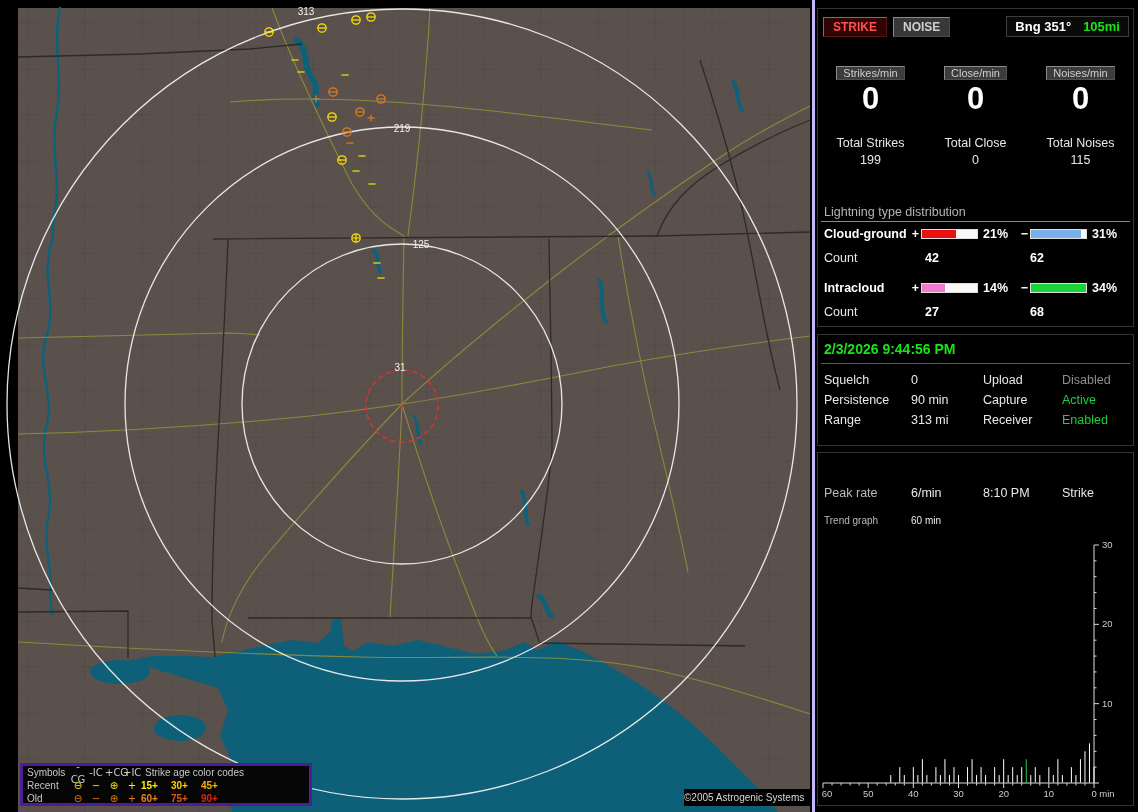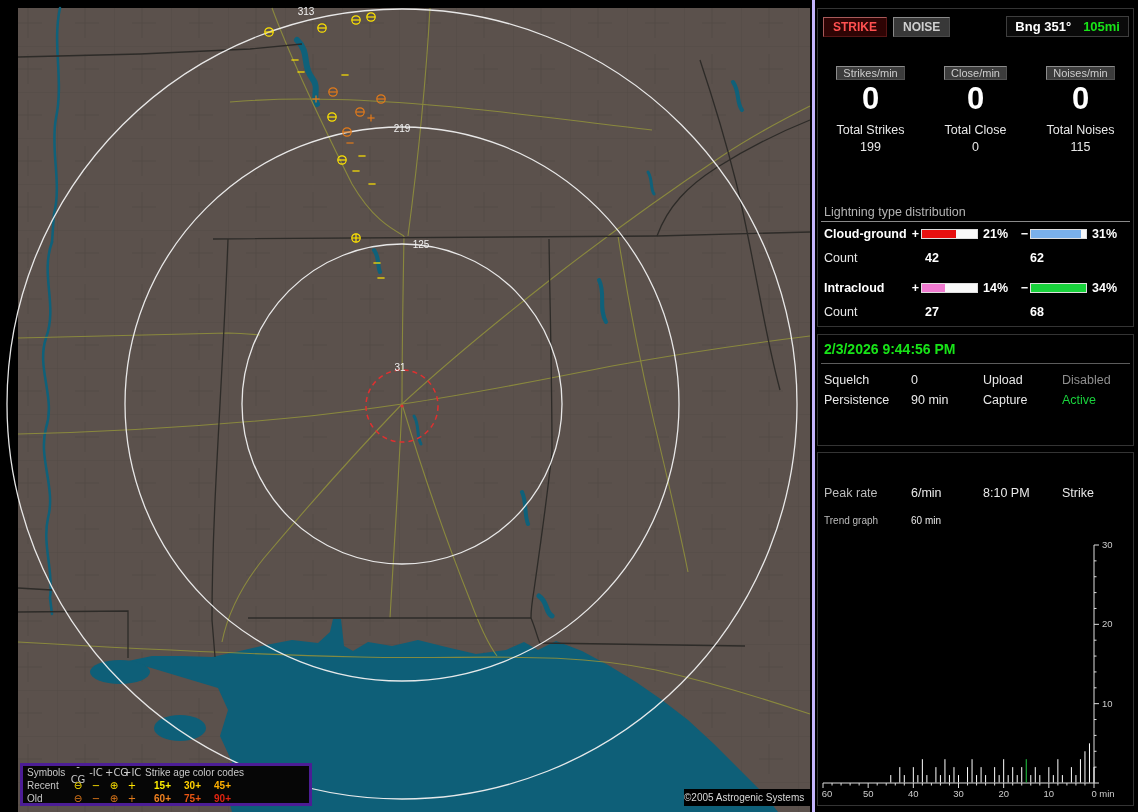--- a/index.html
+++ b/index.html
@@ -12,21 +12,21 @@
   #map-svg{position:absolute;left:0;top:0}
   #map-svg text{font-family:"Liberation Sans",sans-serif}
   .ring-label{fill:#f2f2f2;font-size:10px;text-anchor:middle}
 
   #legend{position:absolute;left:20px;top:763px;width:292px;height:43px;background:#060606;
           border:3px solid #4c1d95;font-size:10px;color:#c8c8c8;overflow:hidden}
   .lg-row{display:flex;height:13px;line-height:13px;align-items:center}
   .lg-label{width:46px;padding-left:4px;color:#c8c8c8;white-space:nowrap}
   .lg-sym{width:18px;text-align:center;font-family:"DejaVu Sans",sans-serif}
   .lg-age-hdr{flex:1;padding-left:4px;color:#c8c8c8;white-space:nowrap}
-  .lg-age{width:30px;text-align:right;font-weight:bold}
+  .lg-age{width:30px;text-align:left;font-weight:bold}
 
   #copyright{position:absolute;left:684px;top:789px;width:126px;height:17px;background:#000;
              color:#d8d8d8;font-size:10px;text-align:left;line-height:17px;white-space:nowrap}
 
   
   #panel{position:absolute;left:815px;top:0;width:323px;height:812px;background:#000;color:#e8e8e8}
   .pbox{position:absolute;left:2px;width:317px;border:1px solid #343434;background:#000}
   #pbox1{top:8px;height:319px}
   #pbox2{top:334px;height:112px}
   #pbox3{top:452px;height:354px}
@@ -37,21 +37,21 @@
   .noise-btn{background:#383838;color:#d0d0d0;border:1px solid;border-color:#8a8a8a #4a4a4a #4a4a4a #8a8a8a}
   .bng-box{margin-left:auto;background:#0a0a0a;border:1px solid #3e3e3e;padding:2px 8px;
            font-size:13px;font-weight:bold;color:#fff;display:flex;gap:12px;white-space:nowrap}
   .bng-range{color:#18e418}
 
   .rate-grid{position:absolute;top:54px;left:0;right:0;display:flex}
   .rate-col{flex:1;text-align:center}
   .rate-pill{display:inline-block;background:#3c3c3c;border:1px solid;border-color:#8c8c8c #505050 #505050 #8c8c8c;
              color:#cccccc;font-size:11px;padding:0 6px;white-space:nowrap}
   .rate-value{font-size:31px;font-weight:bold;color:#fff;margin-top:1px;line-height:34px}
-  .rate-total-label{font-size:12.5px;color:#e8e8e8;margin-top:7px;white-space:nowrap}
+  .rate-total-label{font-size:12.5px;color:#e8e8e8;margin-top:20px;white-space:nowrap}
   .rate-total{font-size:12.5px;color:#e8e8e8;margin-top:3px}
 
   .dist-title{position:absolute;top:196px;left:6px;font-size:12.5px;color:#b4b4b4}
   .dist-hr{position:absolute;top:212px;left:3px;right:3px;border-top:1px solid #8a8a8a}
   .dist-row{position:absolute;left:6px;right:3px;display:flex;align-items:center;font-size:12.5px;color:#fff}
   .dist-label{width:86px;font-weight:bold;white-space:nowrap}
   .dist-sign{width:11px;text-align:center;font-weight:bold}
   .dist-bar{width:57px;height:10px;border:1px solid #dedede;background:#f8f8f8;display:inline-block;
             position:relative;margin-right:5px}
   .dist-bar .fill{position:absolute;left:0;top:0;bottom:0}
@@ -357,20 +357,26 @@
         <span class="c1 val">Squelch</span>
         <span class="c2 val">0</span>
         <span class="c3 val">Upload</span>
         <span class="c4" style="color: rgb(143, 143, 143);">Disabled</span>
       </div>
       <div class="set-row" style="top:58px">
         <span class="c1 val">Persistence</span>
         <span class="c2 val">90 min</span>
         <span class="c3 val">Capture</span>
         <span class="c4" style="color: rgb(25, 210, 60);">Active</span>
+      </div>
+      <div class="set-row" style="top:78px">
+        <span class="c1 val">Range</span>
+        <span class="c2 val">313 mi</span>
+        <span class="c3 val">Receiver</span>
+        <span class="c4" style="color: rgb(25, 210, 60);">Enabled</span>
       </div>
     </div>
 
     <div class="pbox" id="pbox3">
       <div class="perf-row" style="top:33px">
         <span class="c1 lbl">Peak rate</span>
         <span class="c2 val">6/min</span>
         <span class="c3 val">8:10 PM</span>
         <span class="c4 val">Strike</span>
       </div>

